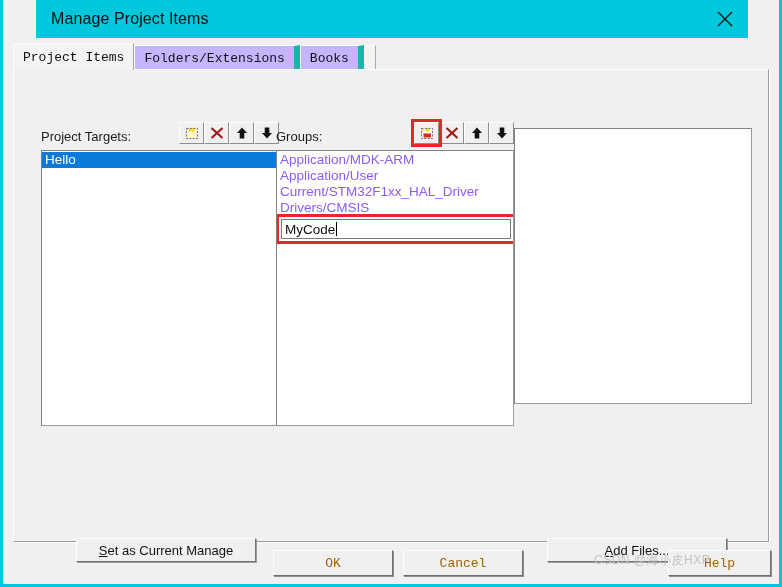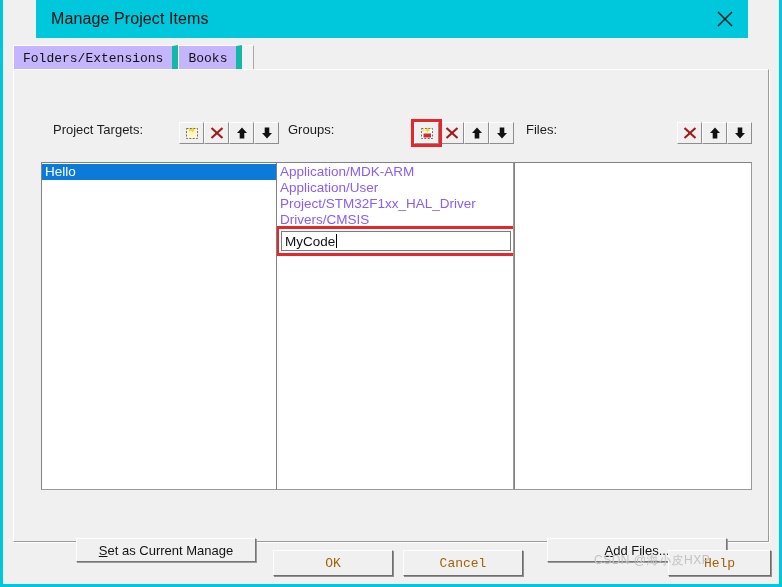--- a/index.html
+++ b/index.html
@@ -97,23 +97,22 @@
 
   
   .column { position: absolute; top: 52px; }
   #col-targets { left: 27px; width: 238px; }
   #col-groups  { left: 262px; width: 238px; }
   #col-files   { left: 500px; width: 238px; }
 
   .col-header {
     height: 22px;
     display: flex;
-    align-items: flex-start;
+    align-items: flex-end;
     position: relative;
-    margin-left: 12px;
   }
   .col-label {
     font-size: 13px;
     color: #1c1c1c;
     font-family: "Liberation Sans", sans-serif;
   }
   .tool-group {
     position: absolute;
     right: 0; top: 0;
     display: flex;
@@ -130,22 +129,22 @@
     cursor: pointer;
   }
   .toolbtn.hl {
     outline: 3px solid #e8262a;
     outline-offset: 0px;
     z-index: 10;
   }
   .toolbtn svg { display:block; }
 
   .listbox {
-    margin-top: 18px;
-    height: 328px;
+    margin-top: 6px;
+    height: 276px;
     background: #ffffff;
     border: 1px solid #9a9a9a;
     border-top-color: #828282;
     border-left-color: #828282;
     overflow: hidden;
     position: relative;
     padding: 1px 0 0 0;
   }
   .litem {
     font-size: 13.5px;
@@ -263,20 +262,23 @@
     <div id="title-text">Manage Project Items</div>
     <div id="close-btn">
       <svg width="20" height="20" viewBox="0 0 20 20" aria-hidden="true">
         <line x1="3" y1="3" x2="17" y2="17" stroke="#1a1a1a" stroke-width="1.4"></line>
         <line x1="17" y1="3" x2="3" y2="17" stroke="#1a1a1a" stroke-width="1.4"></line>
       </svg>
     </div>
   </div>
 
   <div id="tabstrip">
+    <div class="tab active">
+      <span>Project Items</span>
+    </div>
     <div class="tab">
       <span>Folders/Extensions</span>
     </div>
     <div class="tab">
       <span>Books</span>
     </div>
     <div class="tab-stub"></div>
   </div>
 
   <div id="panel">
@@ -341,54 +343,33 @@
           <div class="toolbtn">
             <svg width="14" height="14" viewBox="0 0 14 14" aria-hidden="true">
               <path d="M7 12.5 L2 7 L4.7 7 L4.7 1.5 L9.3 1.5 L9.3 7 L12 7 Z" fill="#111"></path>
             </svg>
           </div>
         </div>
       </div>
       <div class="listbox">
         <div class="litem">Application/MDK-ARM</div>
         <div class="litem">Application/User</div>
-        <div class="litem">Project/STM32F1xx_HAL_Driver</div>
+        <div class="litem">Current/STM32F1xx_HAL_Driver</div>
         <div class="litem">Drivers/CMSIS</div>
 
         <div id="group-edit-wrap">
           <div id="group-edit">
             <span id="group-edit-text">MyCode</span>
               <span id="caret"></span>
           </div>
         </div>
       </div>
     </div>
 
     <div class="column" id="col-files">
-      <div class="col-header">
-        <span class="col-label">Files:</span>
-        <div class="tool-group">
-          <div class="toolbtn">
-            <svg width="16" height="14" viewBox="0 0 16 14" aria-hidden="true">
-              <line x1="2.5" y1="2" x2="13.5" y2="12" stroke="#a01a1a" stroke-width="2.1"></line>
-              <line x1="13.5" y1="2" x2="2.5" y2="12" stroke="#a01a1a" stroke-width="2.1"></line>
-            </svg>
-          </div>
-          <div class="toolbtn">
-            <svg width="14" height="14" viewBox="0 0 14 14" aria-hidden="true">
-              <path d="M7 1.5 L12 7 L9.3 7 L9.3 12.5 L4.7 12.5 L4.7 7 L2 7 Z" fill="#111"></path>
-            </svg>
-          </div>
-          <div class="toolbtn">
-            <svg width="14" height="14" viewBox="0 0 14 14" aria-hidden="true">
-              <path d="M7 12.5 L2 7 L4.7 7 L4.7 1.5 L9.3 1.5 L9.3 7 L12 7 Z" fill="#111"></path>
-            </svg>
-          </div>
-        </div>
-      </div>
       <div class="listbox"></div>
     </div>
 
     <div class="btn" id="btn-set-target">
       <span><u>S</u><span>et as Current Manage</span></span>
     </div>
     <div class="btn" id="btn-add-files">
       <span><u>A</u><span>dd Files...</span></span>
     </div>
   </div>

